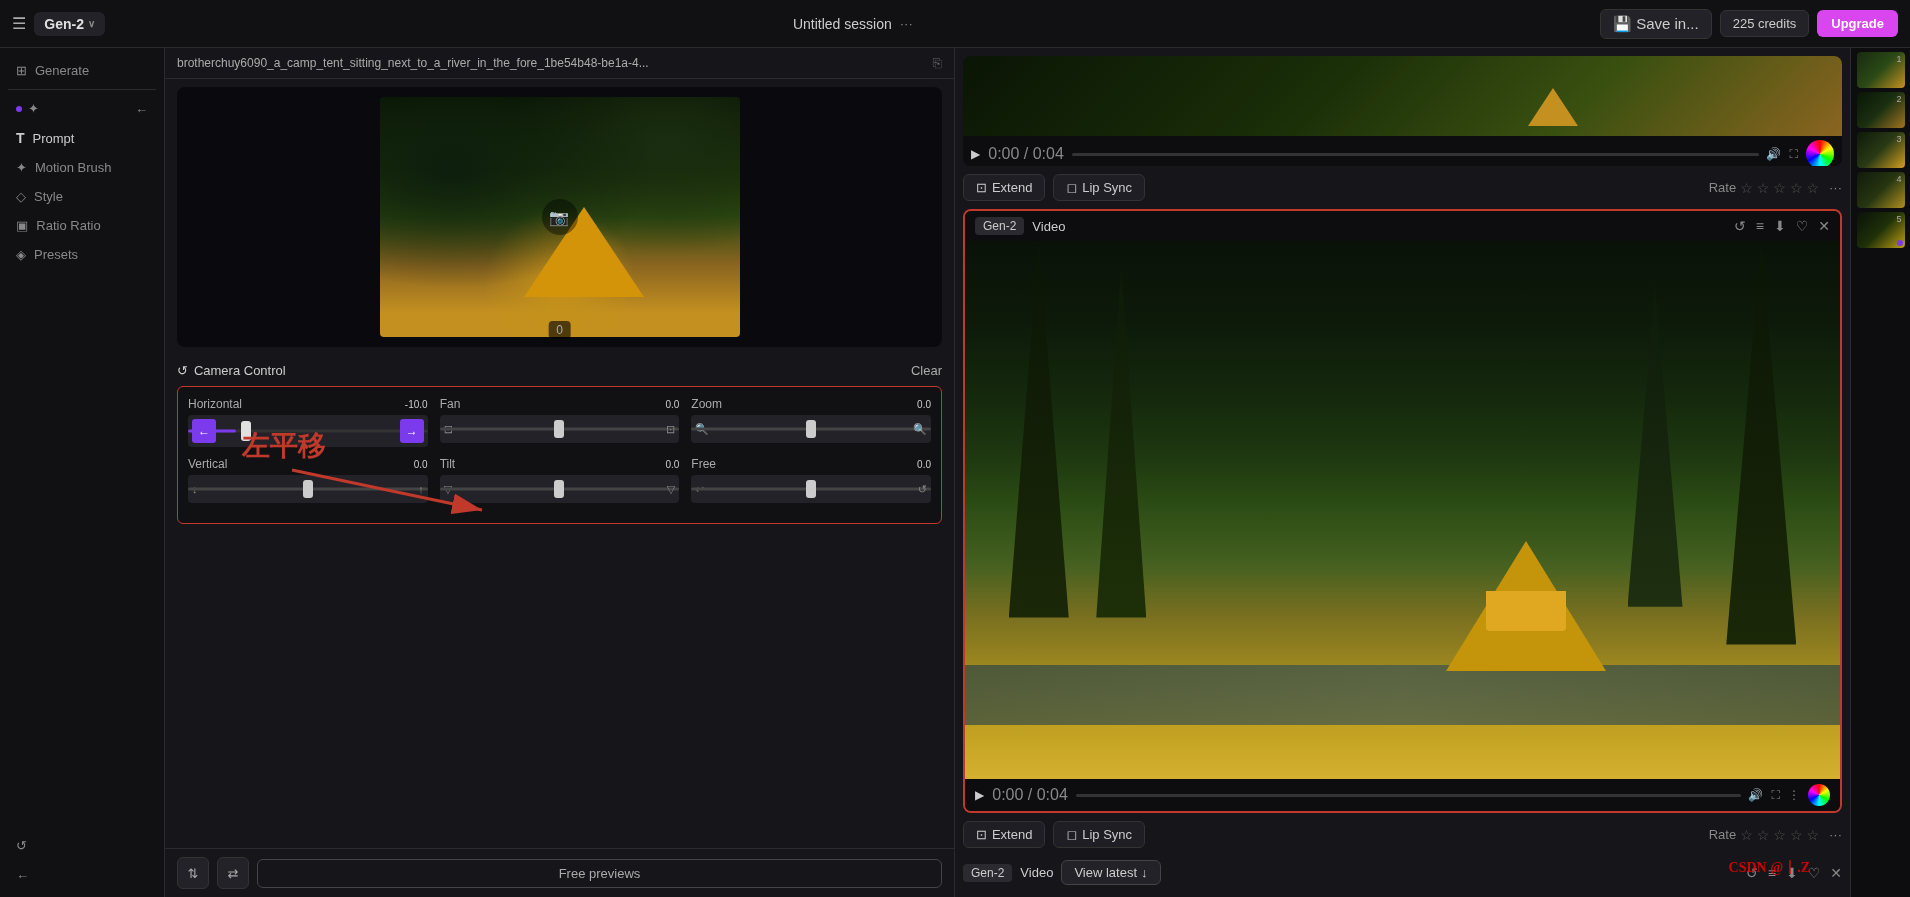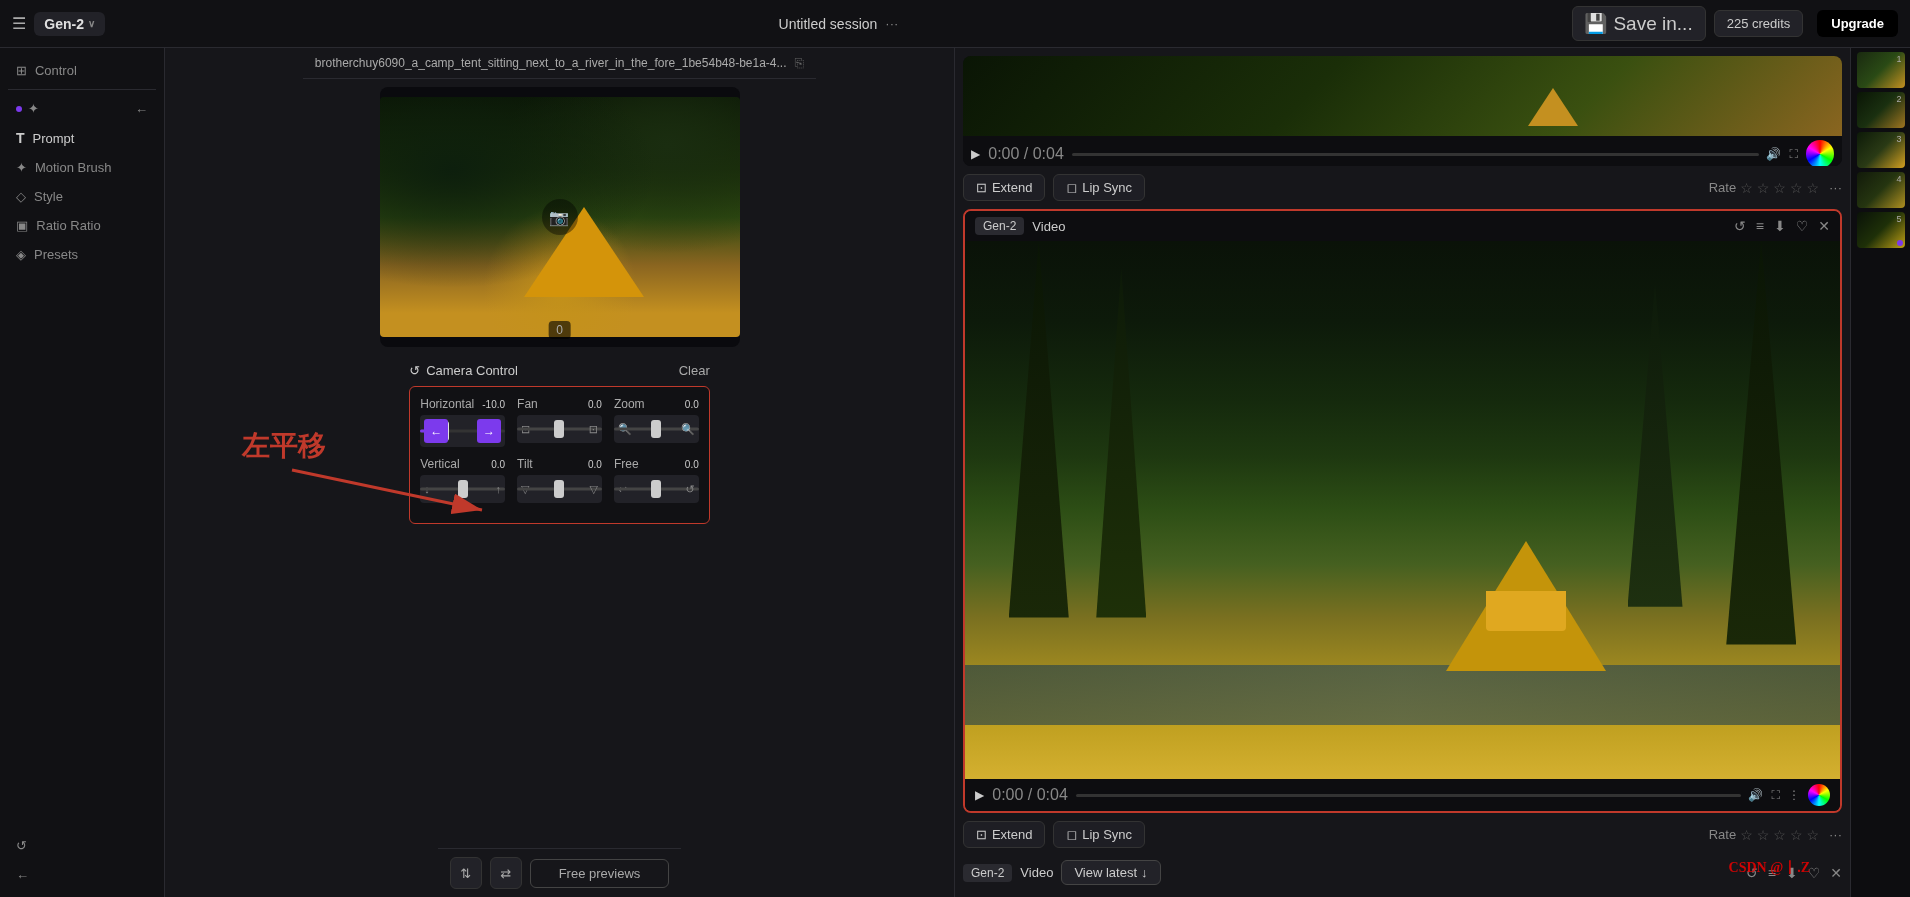--- a/index.html
+++ b/index.html
@@ -42,43 +42,42 @@
     }
     .session-title { font-size: 14px; color: #ccc; }
     .session-dots { color: #888; cursor: pointer; }
     .save-btn {
       background: #222228;
       border: 1px solid #333;
       color: #ccc;
       padding: 5px 12px;
       border-radius: 6px;
       cursor: pointer;
-      font-size: 19px;
+      font-size: 15px;
       display: flex;
       align-items: center;
       gap: 5px;
     }
     .credits-badge {
       background: #222228;
       border: 1px solid #333;
       padding: 5px 12px;
       border-radius: 6px;
       font-size: 13px;
       color: #ccc;
     }
     .upgrade-btn {
-      background: #000000;
+      background: #d946ef;
       color: white;
       border: none;
       padding: 6px 14px;
       border-radius: 6px;
       cursor: pointer;
       font-size: 13px;
       font-weight: 600;
-      margin-left: 6px;
     }
 
     
     .main-layout {
       display: flex;
       flex: 1;
       overflow: hidden;
     }
 
     
@@ -112,21 +111,20 @@
 
     
     .middle-panel {
       width: 790px;
       background: #16161a;
       border-right: 1px solid #2a2a30;
       display: flex;
       flex-direction: column;
       flex-shrink: 0;
       overflow: hidden;
-      align-items: center;
     }
     .file-bar {
       display: flex;
       align-items: center;
       padding: 8px 12px;
       gap: 8px;
       border-bottom: 1px solid #2a2a30;
       font-size: 12px;
       color: #aaa;
     }
@@ -607,21 +605,21 @@
     <div class="credits-badge">225 credits</div>
     <button class="upgrade-btn">Upgrade</button>
   </div>
 </div>
 
 <div class="main-layout">
 
   <div class="left-sidebar">
     <div class="sidebar-section">
       <span>⊞</span>
-      <span>Control</span>
+      <span>Generate</span>
     </div>
     <div class="sidebar-sep"></div>
     <div class="sidebar-section" style="justify-content:space-between;">
       <div style="display:flex;align-items:center;gap:6px;">
         <span class="dot-indicator"></span>
         <span>✦</span>
       </div>
       <span>←</span>
     </div>
     <div class="sidebar-section active">

